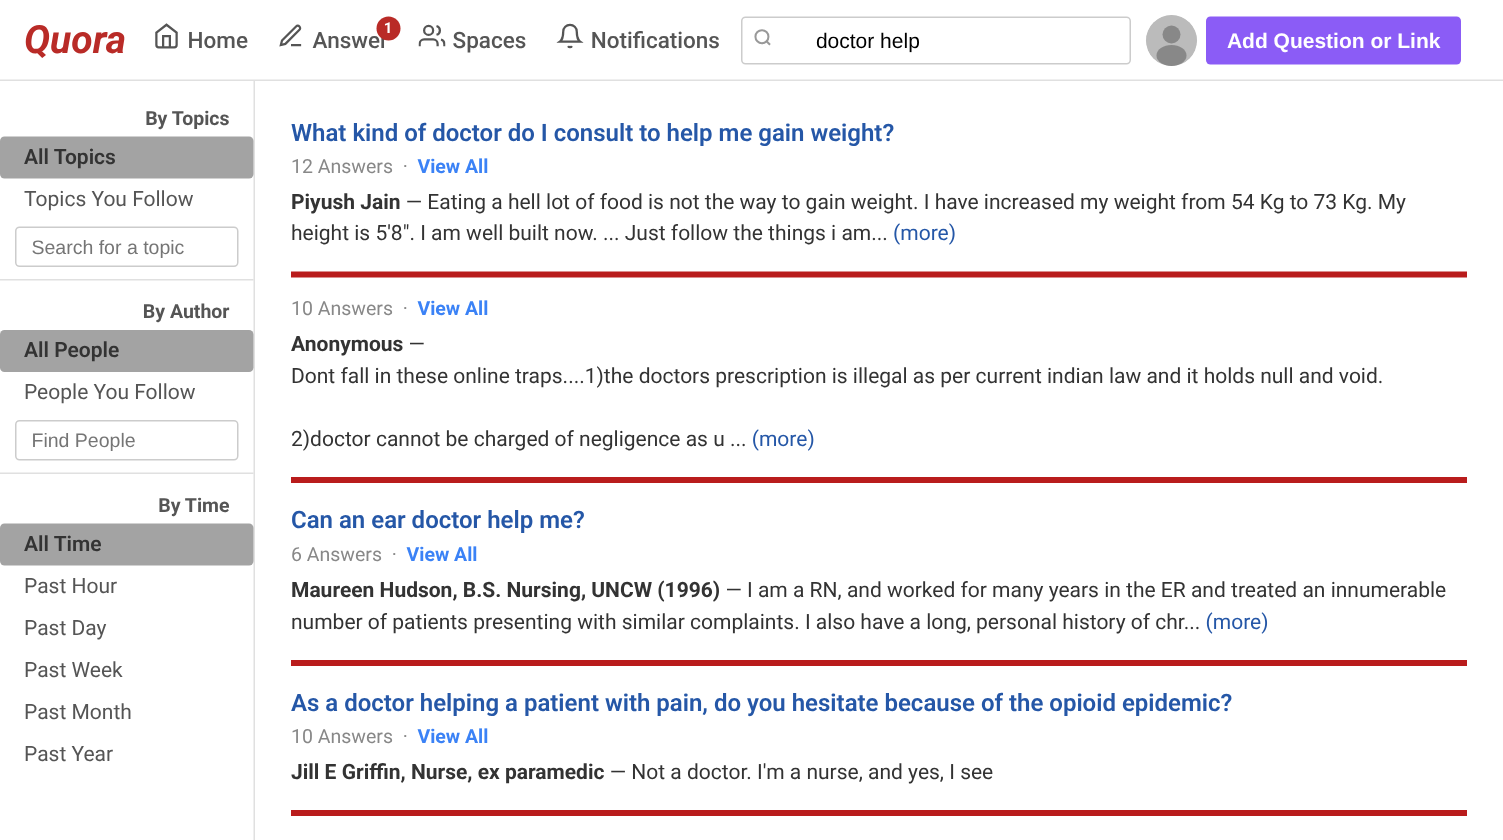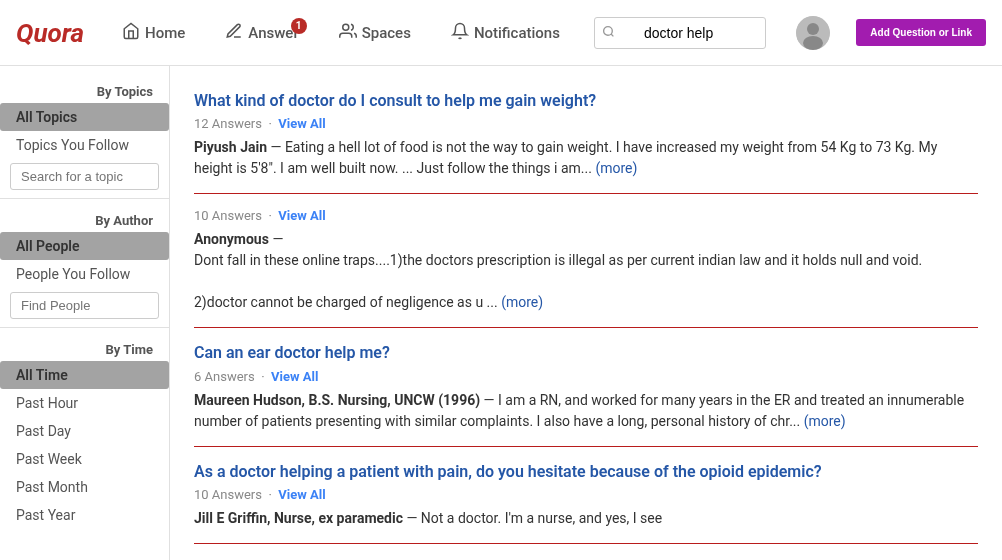--- a/index.html
+++ b/index.html
@@ -1,23 +1,23 @@
 <!DOCTYPE html>
 <html><head>
   <meta charset="utf-8">
   <style>
     * { margin: 0; padding: 0; box-sizing: border-box; }
     body { font-family: -apple-system, BlinkMacSystemFont, 'Segoe UI', Roboto, sans-serif; font-size: 14px; background: #fff; color: #333; overflow-x: hidden; }
 
     
     .header {
-      display: flex; align-items: center; height: 66px;
+      display: flex; align-items: center; height: 54px;
       padding: 0 16px; border-bottom: 1px solid #e0e0e0;
       background: #fff; position: sticky; top: 0; z-index: 100;
-      gap: 20px;
+      gap: 0;
     }
     .logo { color: #b92b27; font-size: 26px; font-weight: 700; font-style: italic; margin-right: 8px; cursor: pointer; }
     .nav-item {
       display: flex; align-items: center; gap: 5px;
       padding: 6px 10px; border-radius: 3px; cursor: pointer;
       color: #555; font-size: 15px; font-weight: 500; text-decoration: none;
       position: relative;
     }
     .nav-icon { font-size: 18px; }
     .notification-badge {
@@ -37,22 +37,22 @@
       position: absolute; left: 8px; top: 50%; transform: translateY(-50%);
       color: #999; font-size: 14px;
     }
     .avatar {
       width: 34px; height: 34px; border-radius: 50%; background: #ccc;
       overflow: hidden; cursor: pointer; margin: 0 6px;
       display: flex; align-items: center; justify-content: center;
     }
     .avatar svg { width: 34px; height: 34px; }
     .add-btn {
-      background: #a21caf; color: #fff; border: none; border-radius: 3px;
-      padding: 8px 14px; font-size: 10px; font-weight: 600; cursor: pointer;
+      background: #8b5cf6; color: #fff; border: none; border-radius: 3px;
+      padding: 8px 14px; font-size: 14px; font-weight: 600; cursor: pointer;
       white-space: nowrap;
     }
 
     
     .layout { display: flex; max-width: 1002px; margin: 0 auto; }
 
     
     .sidebar {
       width: 170px; min-width: 170px; padding: 10px 0;
       border-right: 1px solid #e0e0e0; min-height: calc(100vh - 50px);
@@ -75,21 +75,21 @@
     .sidebar-search input {
       width: 100%; padding: 5px 10px; border: 1px solid #ccc;
       border-radius: 3px; font-size: 13px; color: #333; outline: none;
     }
     .sidebar-divider { height: 1px; background: #e0e0e0; margin: 6px 0; }
 
     
     .main { flex: 1; padding: 10px 24px; }
 
     
-    .question-item { padding: 14px 0; border-bottom: 1px solid #b91c1c; }
+    .question-item { padding: 14px 0; border-bottom: 4px solid #b91c1c; }
     .question-title {
       font-size: 16px; color: #2557a7; font-weight: 600; cursor: pointer; text-decoration: none;
       display: block; margin-bottom: 4px; line-height: 1.4;
     }
     .question-meta { font-size: 13px; color: #888; margin-bottom: 6px; }
     .question-meta .view-all { color: #3b82f6; cursor: pointer; text-decoration: none; font-weight: bold; }
     .question-body { font-size: 14px; color: #333; line-height: 1.5; }
     .question-body .more-link { color: #2557a7; cursor: pointer; text-decoration: none; }
     .author-name { font-weight: 700; }
   </style>

